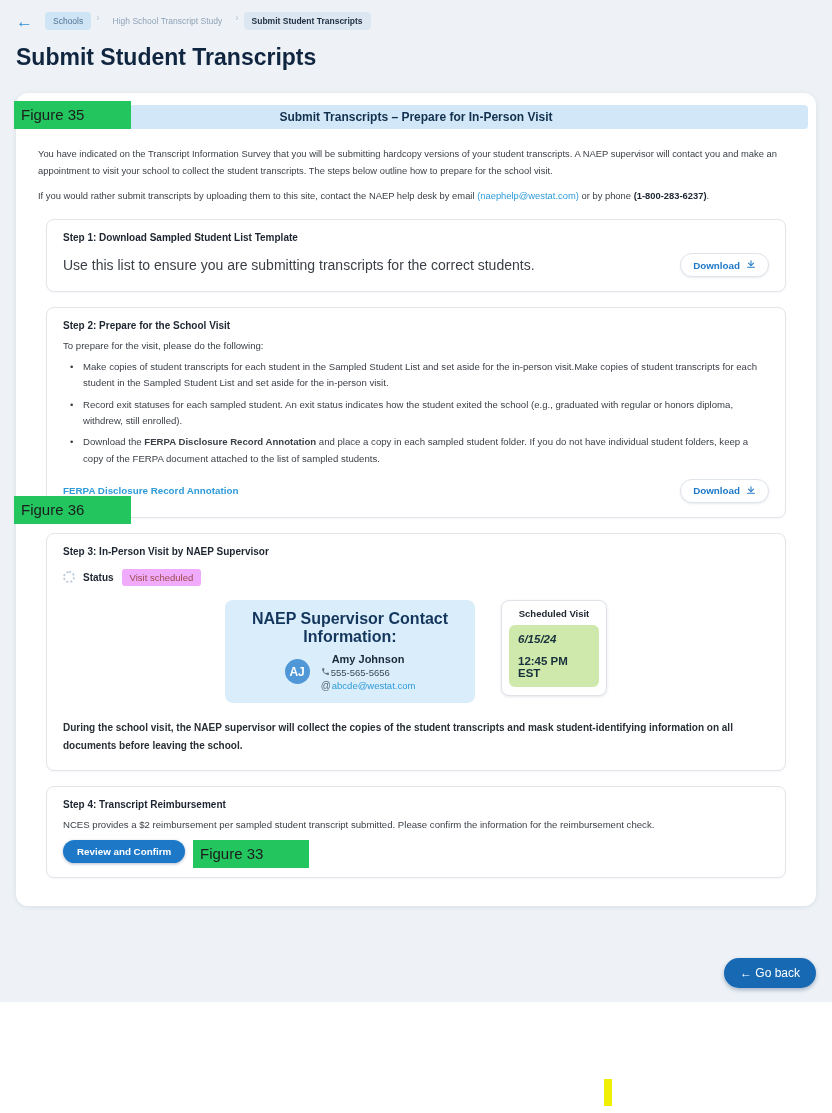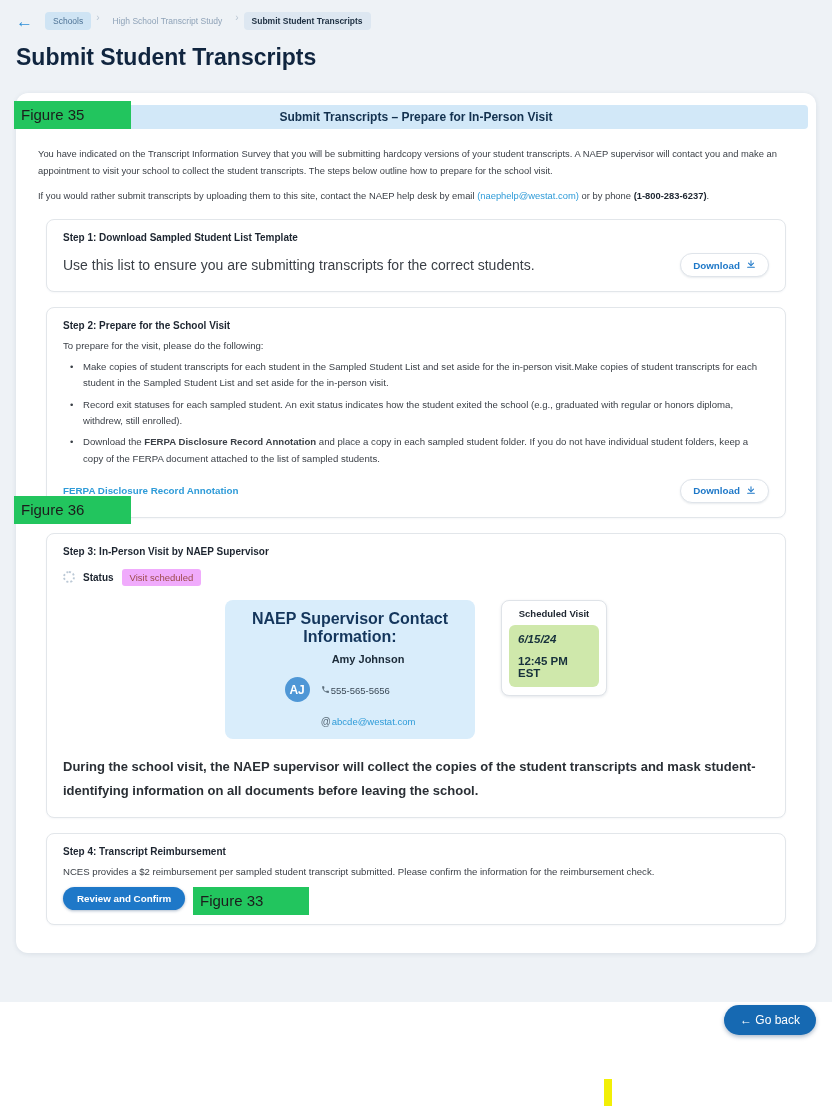--- a/index.html
+++ b/index.html
@@ -52,31 +52,31 @@
   .status-label { font-size: 10px; font-weight: bold; color: #1d2530; }
   .status-badge { background: #f0abfc; color: #9c4a4a; font-size: 9.5px; padding: 3px 8px; border-radius: 3px; }
 
   .boxes-row { display: flex; justify-content: center; align-items: flex-start; gap: 26px; margin-top: 14px; }
   .contact-card { background: #d9edfb; border-radius: 8px; padding: 10px 16px 12px; width: 250px; }
   .contact-title { font-size: 16px; font-weight: bold; color: #14365c; text-align: center; }
   .contact-body { display: flex; align-items: center; justify-content: center; gap: 11px; margin-top: 7px; }
   .avatar { width: 25px; height: 25px; border-radius: 50%; background: #4f97d6; color: #fff;
             font-size: 12px; font-weight: bold; display: flex; align-items: center; justify-content: center; flex: 0 0 auto; }
   .contact-name { font-size: 11px; font-weight: bold; color: #1b2a38; text-align: center; margin-bottom: 2px; }
-  .contact-line { display: flex; align-items: center; gap: 1px; font-size: 9.5px; color: #3c4a57; margin-top: 20px; }
+  .contact-line { display: flex; align-items: center; gap: 1px; font-size: 9.5px; color: #3c4a57; margin-top: 2px; }
   .at { color: #5a6b78; font-size: 10px; }
 
   .visit-card { background: #fff; border: 1px solid #dfe3e8; border-radius: 8px; padding: 7px 7px 8px;
                 box-shadow: 0 1px 3px rgba(30,60,90,0.12); width: 106px; }
   .visit-title { font-size: 9.5px; font-weight: bold; color: #1d2530; text-align: center; margin-bottom: 6px; }
   .visit-green { background: #cfe8ab; border-radius: 6px; padding: 8px 9px; }
   .visit-date { font-size: 11.5px; font-weight: bold; color: #17313c; font-style: italic; }
   .visit-time { font-size: 11.5px; font-weight: bold; color: #17313c; margin-top: 10px; }
 
-  .step3-footer { margin-top: 16px; font-size: 13px; font-weight: 600; color: #2a2f35; line-height: 1.85; }
+  .step3-footer { margin-top: 16px; font-size: 10px; font-weight: 600; color: #2a2f35; line-height: 1.85; }
 
   .step4-body { font-size: 9.6px; color: #3a3f46; margin-top: 9px; }
   .confirm-row { position: relative; margin-top: 10px; }
   .confirm-btn { background: #1e78c8; color: #fff; border: none; border-radius: 14px; padding: 6px 14px;
                  font-size: 9.8px; font-weight: bold; font-family: inherit;
                  box-shadow: 0 1px 3px rgba(20,60,110,0.35); cursor: pointer; }
 
   .footer-row { display: flex; justify-content: flex-end; margin: 52px 16px 0; }
   .goback-btn { background: #1669b2; color: #fff; border: none; border-radius: 17px; padding: 8px 16px;
                 font-size: 12px; font-family: inherit; box-shadow: 0 2px 4px rgba(20,60,110,0.35); cursor: pointer; }

